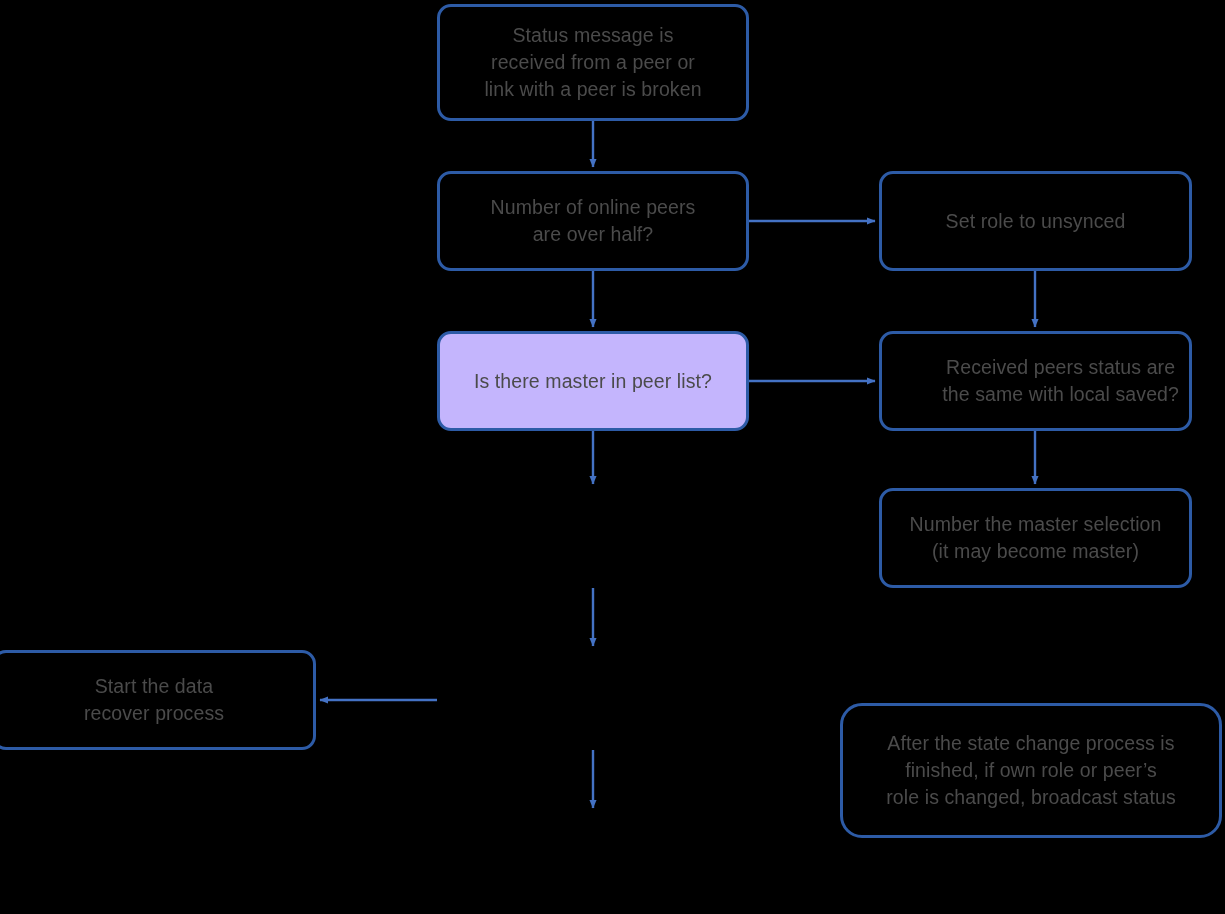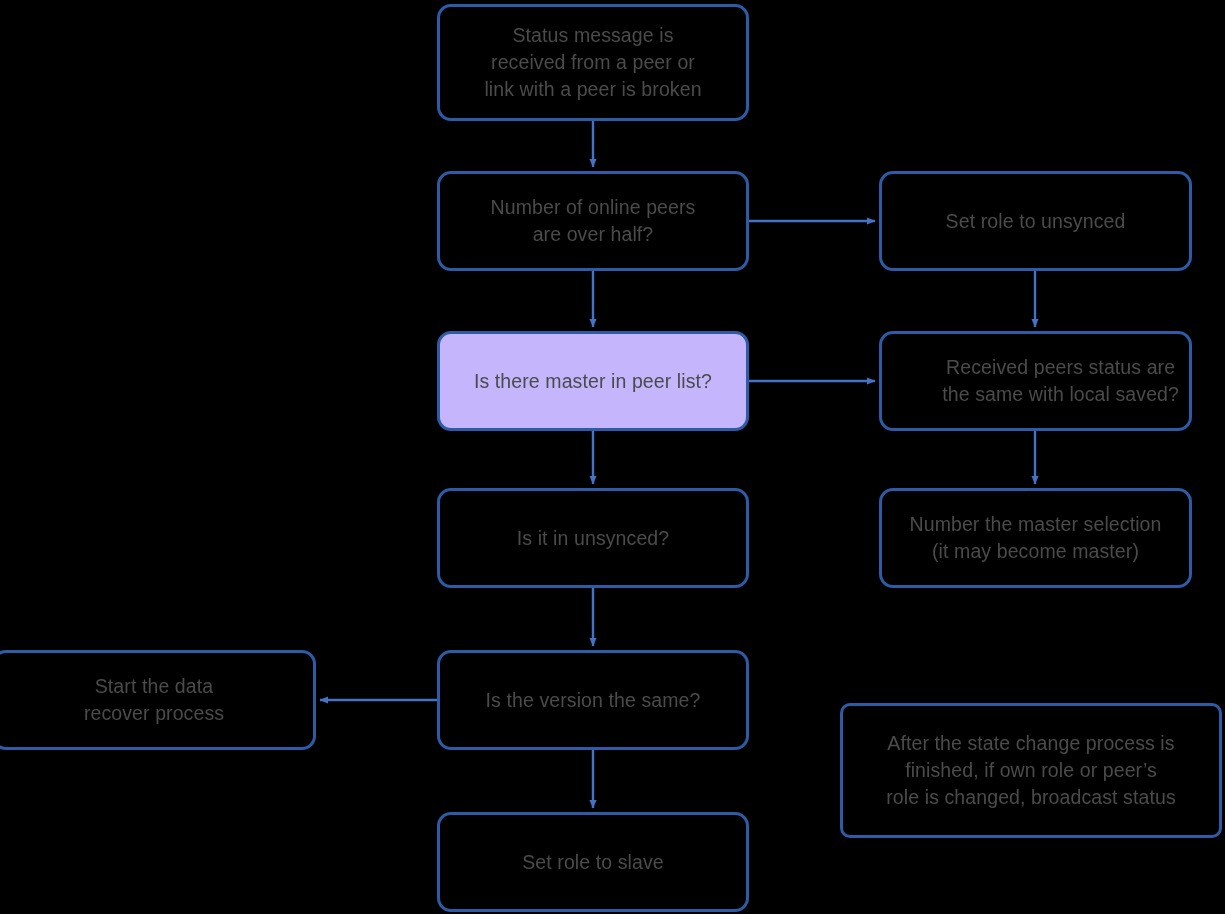--- a/index.html
+++ b/index.html
@@ -30,21 +30,21 @@
     align-items: center;
     justify-content: center;
     text-align: center;
     color: #4b4b4b;
     font-size: 19.5px;
     line-height: 1.38;
     letter-spacing: 0.1px;
     padding: 4px 10px;
   }
   .node .node-text { display: block; white-space: pre-line; }
-  .node--note { border-radius: 10px; }
+  .node--note { border-radius: 22px; }
 </style>
 </head>
 <body style="background: rgb(0, 0, 0);">
 
 <div id="diagram-canvas">
 
   <svg class="edge-layer" width="1225" height="914" viewBox="0 0 1225 914">
     <defs>
       <marker id="arrow-end" markerWidth="10" markerHeight="10" refX="8.4" refY="4" orient="auto" markerUnits="userSpaceOnUse">
         <path d="M0,0.3 L9,4 L0,7.7 Z" fill="#4472c4"></path>
@@ -89,41 +89,32 @@
 
   <div class="node" style="left: 437px; top: 331px; width: 312px; height: 100px; border-color: rgb(45, 91, 166); background: #c4b5fd; color: rgb(75, 75, 75);">
     <span class="node-text">Is there master in peer list?</span>
   </div>
 
   <div class="node" style="left: 879px; top: 331px; width: 313px; height: 100px; border-color: rgb(45, 91, 166); background: rgb(0, 0, 0); color: rgb(75, 75, 75); justify-content: flex-end;">
     <span class="node-text">Received peers status are
 the same with local saved?</span>
   </div>
 
-  <div class="node" style="left: 437px; top: 488px; width: 312px; height: 100px; border-color: rgb(45, 91, 166); background: rgb(0, 0, 0); color: rgb(75, 75, 75);">
-    <span class="node-text">Is it in unsynced?</span>
-  </div>
 
   <div class="node" style="left: 879px; top: 488px; width: 313px; height: 100px; border-color: rgb(45, 91, 166); background: rgb(0, 0, 0); color: rgb(75, 75, 75);">
     <span class="node-text">Number the master selection
 (it may become master)</span>
   </div>
 
   <div class="node" style="left: -8px; top: 650px; width: 324px; height: 100px; border-color: rgb(45, 91, 166); background: rgb(0, 0, 0); color: rgb(75, 75, 75);">
     <span class="node-text">Start the data
 recover process</span>
   </div>
 
-  <div class="node" style="left: 437px; top: 650px; width: 312px; height: 100px; border-color: rgb(45, 91, 166); background: rgb(0, 0, 0); color: rgb(75, 75, 75);">
-    <span class="node-text">Is the version the same?</span>
-  </div>
 
-  <div class="node" style="left: 437px; top: 812px; width: 312px; height: 100px; border-color: rgb(45, 91, 166); background: rgb(0, 0, 0); color: rgb(75, 75, 75);">
-    <span class="node-text">Set role to slave</span>
-  </div>
 
   <div class="node node--note" style="left: 840px; top: 703px; width: 382px; height: 135px; border-color: rgb(45, 91, 166); background: rgb(0, 0, 0); color: rgb(75, 75, 75);">
     <span class="node-text">After the state change process is
 finished, if own role or peer’s
 role is changed, broadcast status</span>
   </div>
 
 </div>
 
 </body></html>

